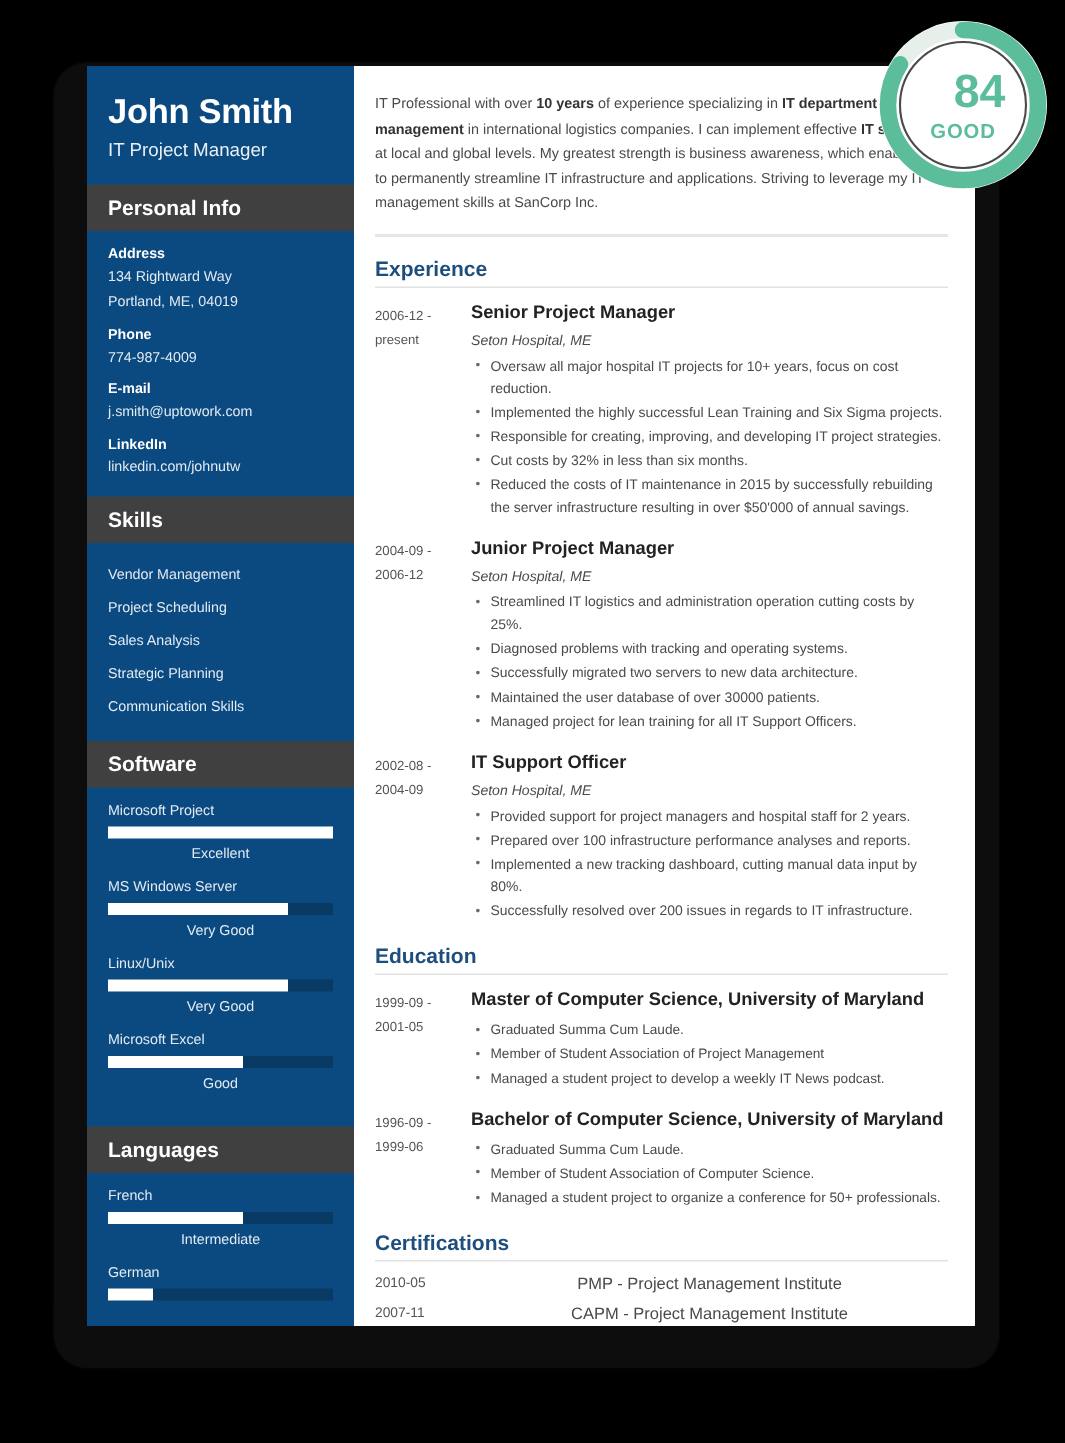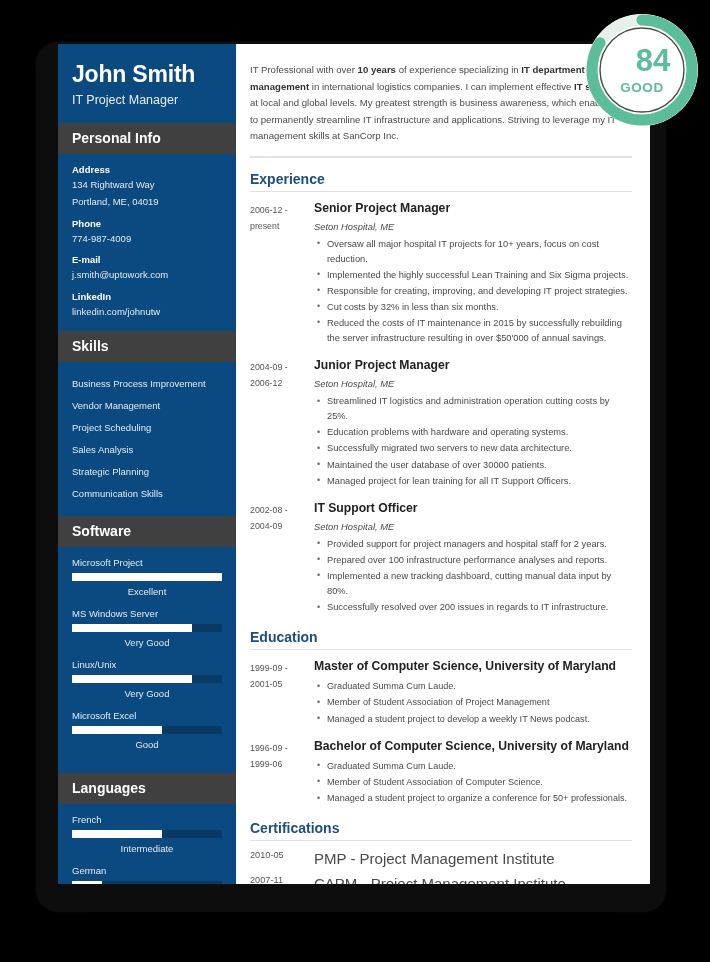--- a/index.html
+++ b/index.html
@@ -191,22 +191,23 @@
   .edu .bullets li { font-size: 9.1px; line-height: 1.66; }
 
   .cert-row { display: flex; margin-bottom: 8px; }
   .cert-date {
     flex: 0 0 64px;
     font-size: 9.2px;
     color: #555555;
   }
   .cert-text {
     flex: 1 1 auto;
-    font-size: 15px;
+    font-size: 11px;
     color: #4a4a4a;
+    text-align: center;
   }
 
   
   .score-badge {
     position: absolute;
     right: 6px;
     top: 8px;
     width: 124px;
     height: 124px;
     z-index: 40;
@@ -262,21 +263,20 @@
 
       <div class="contact-label">E-mail</div>
       <div class="contact-value">j.smith@uptowork.com</div>
 
       <div class="contact-label">LinkedIn</div>
       <div class="contact-value">linkedin.com/johnutw</div>
     </div>
 
     <div class="sidebar-section-head">Skills</div>
     <div class="sidebar-body">
-      <div class="skill-item">Business Process Improvement</div>
       <div class="skill-item">Vendor Management</div>
       <div class="skill-item">Project Scheduling</div>
       <div class="skill-item">Sales Analysis</div>
       <div class="skill-item">Strategic Planning</div>
       <div class="skill-item">Communication Skills</div>
     </div>
 
     <div class="sidebar-section-head">Software</div>
     <div class="sidebar-body">
       <div class="bar-block">
@@ -359,21 +359,21 @@
     <div class="entry">
       <div class="entry-date">
         <div>2004-09 -</div>
         <div>2006-12</div>
       </div>
       <div class="entry-body">
         <div class="entry-role">Junior Project Manager</div>
         <div class="entry-org">Seton Hospital, ME</div>
         <ul class="bullets">
           <li>Streamlined IT logistics and administration operation cutting costs by 25%.</li>
-          <li>Education problems with hardware and operating systems.</li>
+          <li>Diagnosed problems with tracking and operating systems.</li>
           <li>Successfully migrated two servers to new data architecture.</li>
           <li>Maintained the user database of over 30000 patients.</li>
           <li>Managed project for lean training for all IT Support Officers.</li>
         </ul>
       </div>
     </div>
 
     <div class="entry">
       <div class="entry-date">
         <div>2002-08 -</div>

